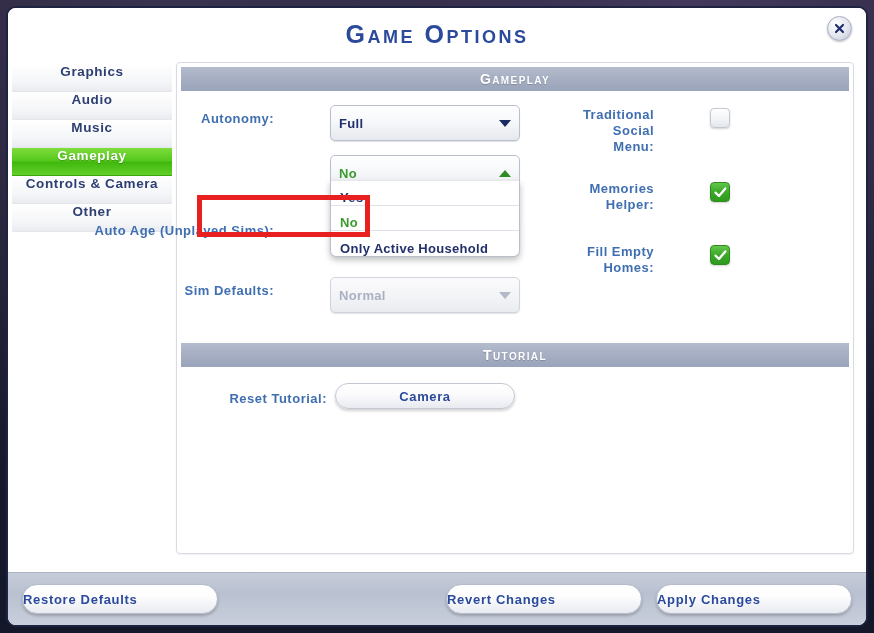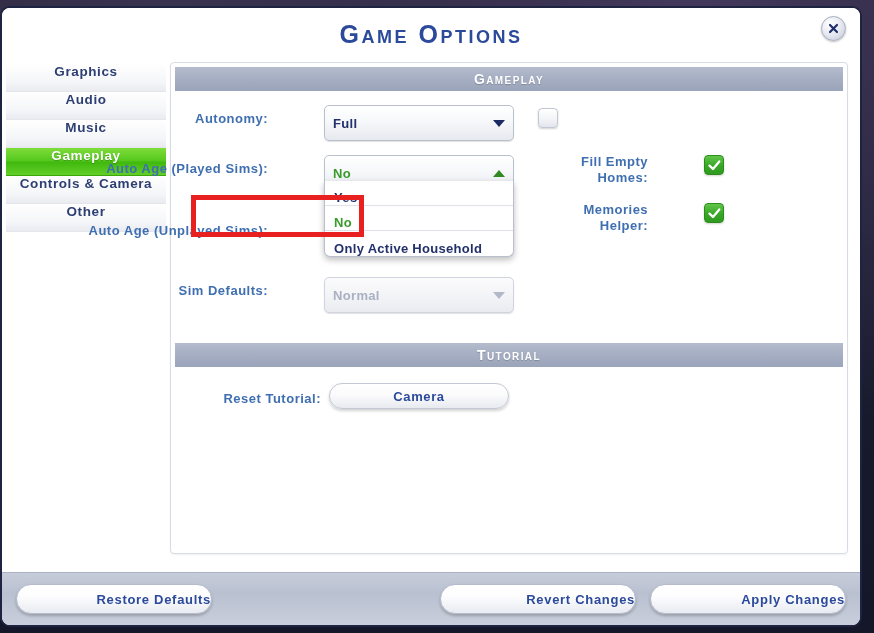--- a/index.html
+++ b/index.html
@@ -19,21 +19,21 @@
     inset: 0;
     background:
       radial-gradient(ellipse at 20% 0%, #3a3350 0%, rgba(58,51,80,0) 55%),
       radial-gradient(ellipse at 78% 4%, #453a5e 0%, rgba(69,58,94,0) 50%),
       linear-gradient(180deg, #262238 0%, #191c2e 40%, #14172a 100%);
   }
 
   
   .dialog {
     position: absolute;
-    left: 0;
+    left: 6px;
     top: 6px;
     width: 862px;
     height: 621px;
     background: #ffffff;
     border: 2px solid #1d2340;
     border-radius: 10px;
     overflow: hidden;
     display: flex;
     flex-direction: column;
   }
@@ -322,21 +322,21 @@
     padding: 0 14px;
   }
   .footer-btn {
     height: 30px;
     border-radius: 15px;
     background: linear-gradient(180deg, #ffffff 0%, #fdfdfe 40%, #e8ebf1 100%);
     border: 1px solid #b6bccb;
     box-shadow: 0 2px 3px rgba(0,0,0,.22);
     display: flex;
     align-items: center;
-    justify-content: flex-end;
+    justify-content: flex-start;
     font-size: 13px;
     font-weight: 700;
     color: #2b4a9b;
     letter-spacing: .7px;
     cursor: pointer;
     white-space: pre;
   }
   .fb-restore { width: 196px; }
   .fb-revert  { width: 196px; margin-left: auto; }
   .fb-apply   { width: 196px; margin-left: 14px; }
@@ -401,21 +401,20 @@
           <div class="row">
             <div class="field-label">Autonomy:</div>
             <div class="select">
               <span class="val">Full</span>
               <span class="caret down"></span>
             </div>
           </div>
 
 
           <div class="row" style="margin-bottom:26px;">
-            <div class="field-label">Auto Age (Played Sims):</div>
             <div class="dropdown-wrap">
               <div class="select green open">
                 <span class="val">No</span>
                 <span class="caret up"></span>
               </div>
               <div class="dropdown-list">
                 <div class="dropdown-item">
                   <span>Yes</span>
                 </div>
                 <div class="dropdown-item selected">
@@ -442,34 +441,36 @@
               <span class="val">Normal</span>
               <span class="caret down dim"></span>
             </div>
           </div>
 
         </div>
 
         <div class="col col-right">
 
           <div class="row right-row" style="margin-bottom:24px;">
+            <div class="rlabel">Traditional Social
+Menu:</div>
             <div class="checkbox"></div>
           </div>
 
-          <div class="row right-row">
-            <div class="rlabel">Fill Empty Homes:</div>
+          <div class="row right-row" style="margin-bottom:29px;">
+            <div class="rlabel">Memories Helper:</div>
             <div class="checkbox checked">
               <svg width="15" height="15" viewBox="0 0 15 15">
                 <path d="M2.5 7.6 L6 11 L12.3 3.4" stroke="#ffffff" stroke-width="2.3" fill="none" stroke-linecap="round" stroke-linejoin="round"></path>
               </svg>
             </div>
           </div>
 
-          <div class="row right-row" style="margin-bottom:29px;">
-            <div class="rlabel">Memories Helper:</div>
+          <div class="row right-row">
+            <div class="rlabel">Fill Empty Homes:</div>
             <div class="checkbox checked">
               <svg width="15" height="15" viewBox="0 0 15 15">
                 <path d="M2.5 7.6 L6 11 L12.3 3.4" stroke="#ffffff" stroke-width="2.3" fill="none" stroke-linecap="round" stroke-linejoin="round"></path>
               </svg>
             </div>
           </div>
 
         </div>
       </div>
 

